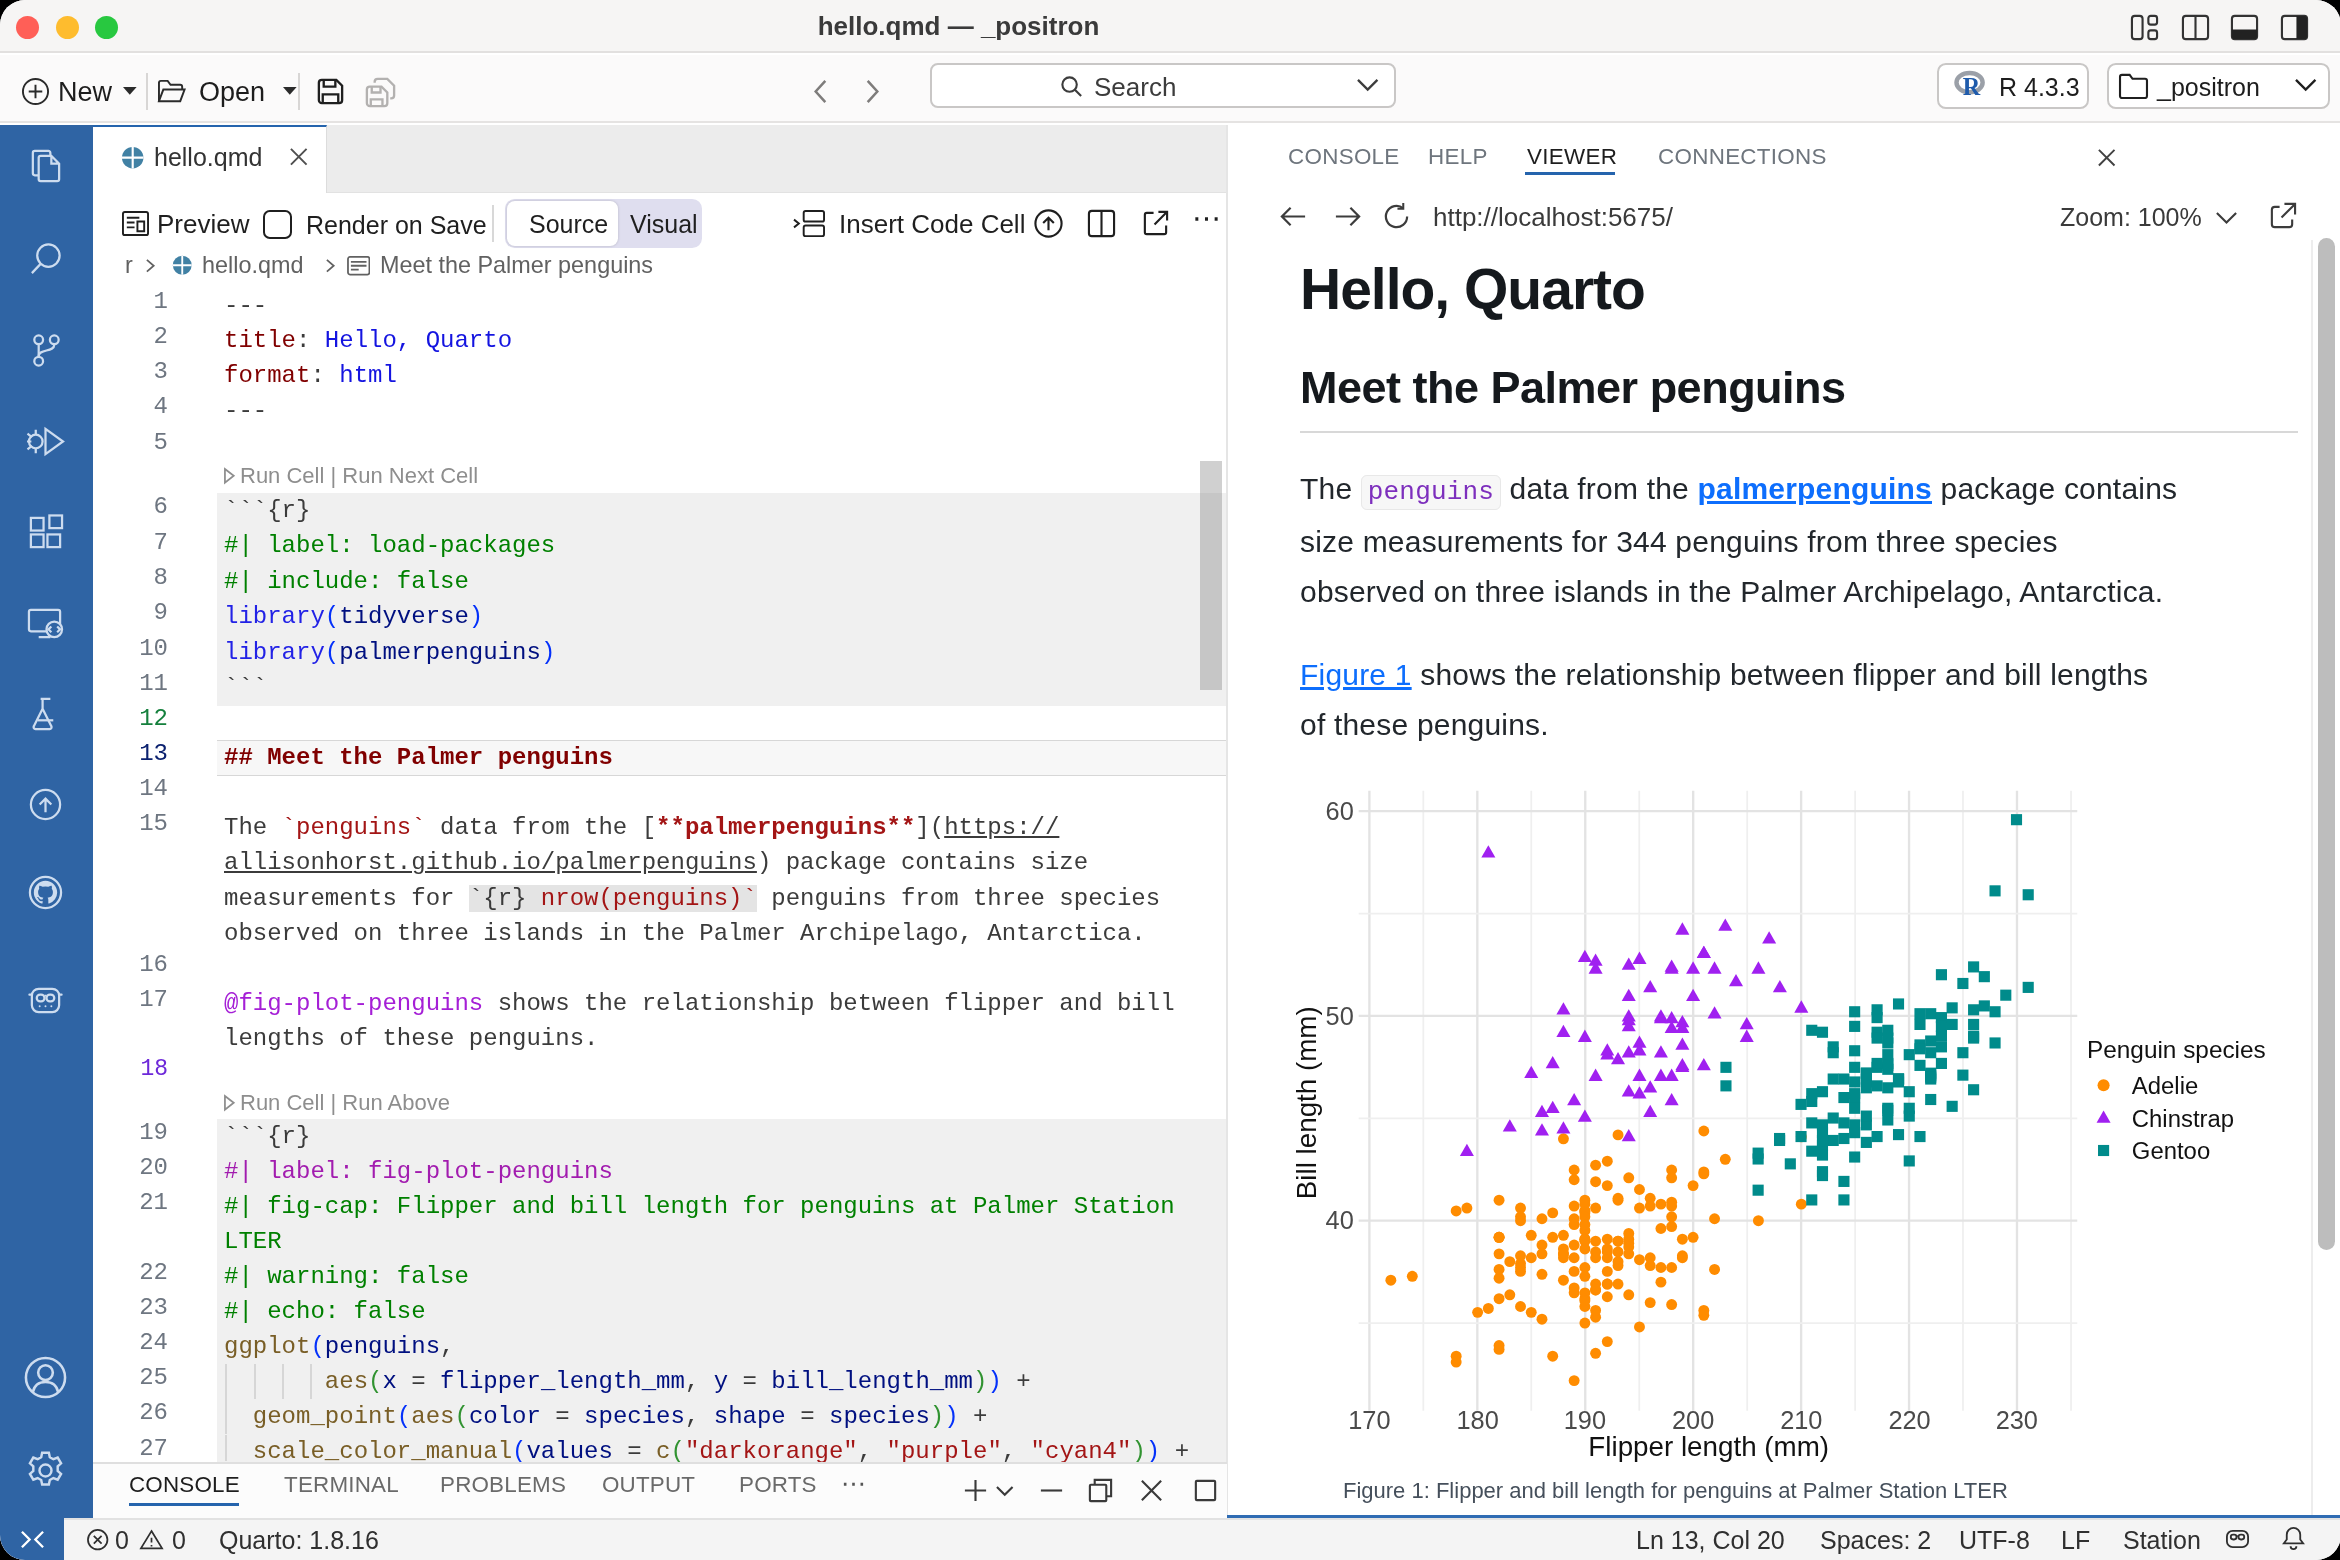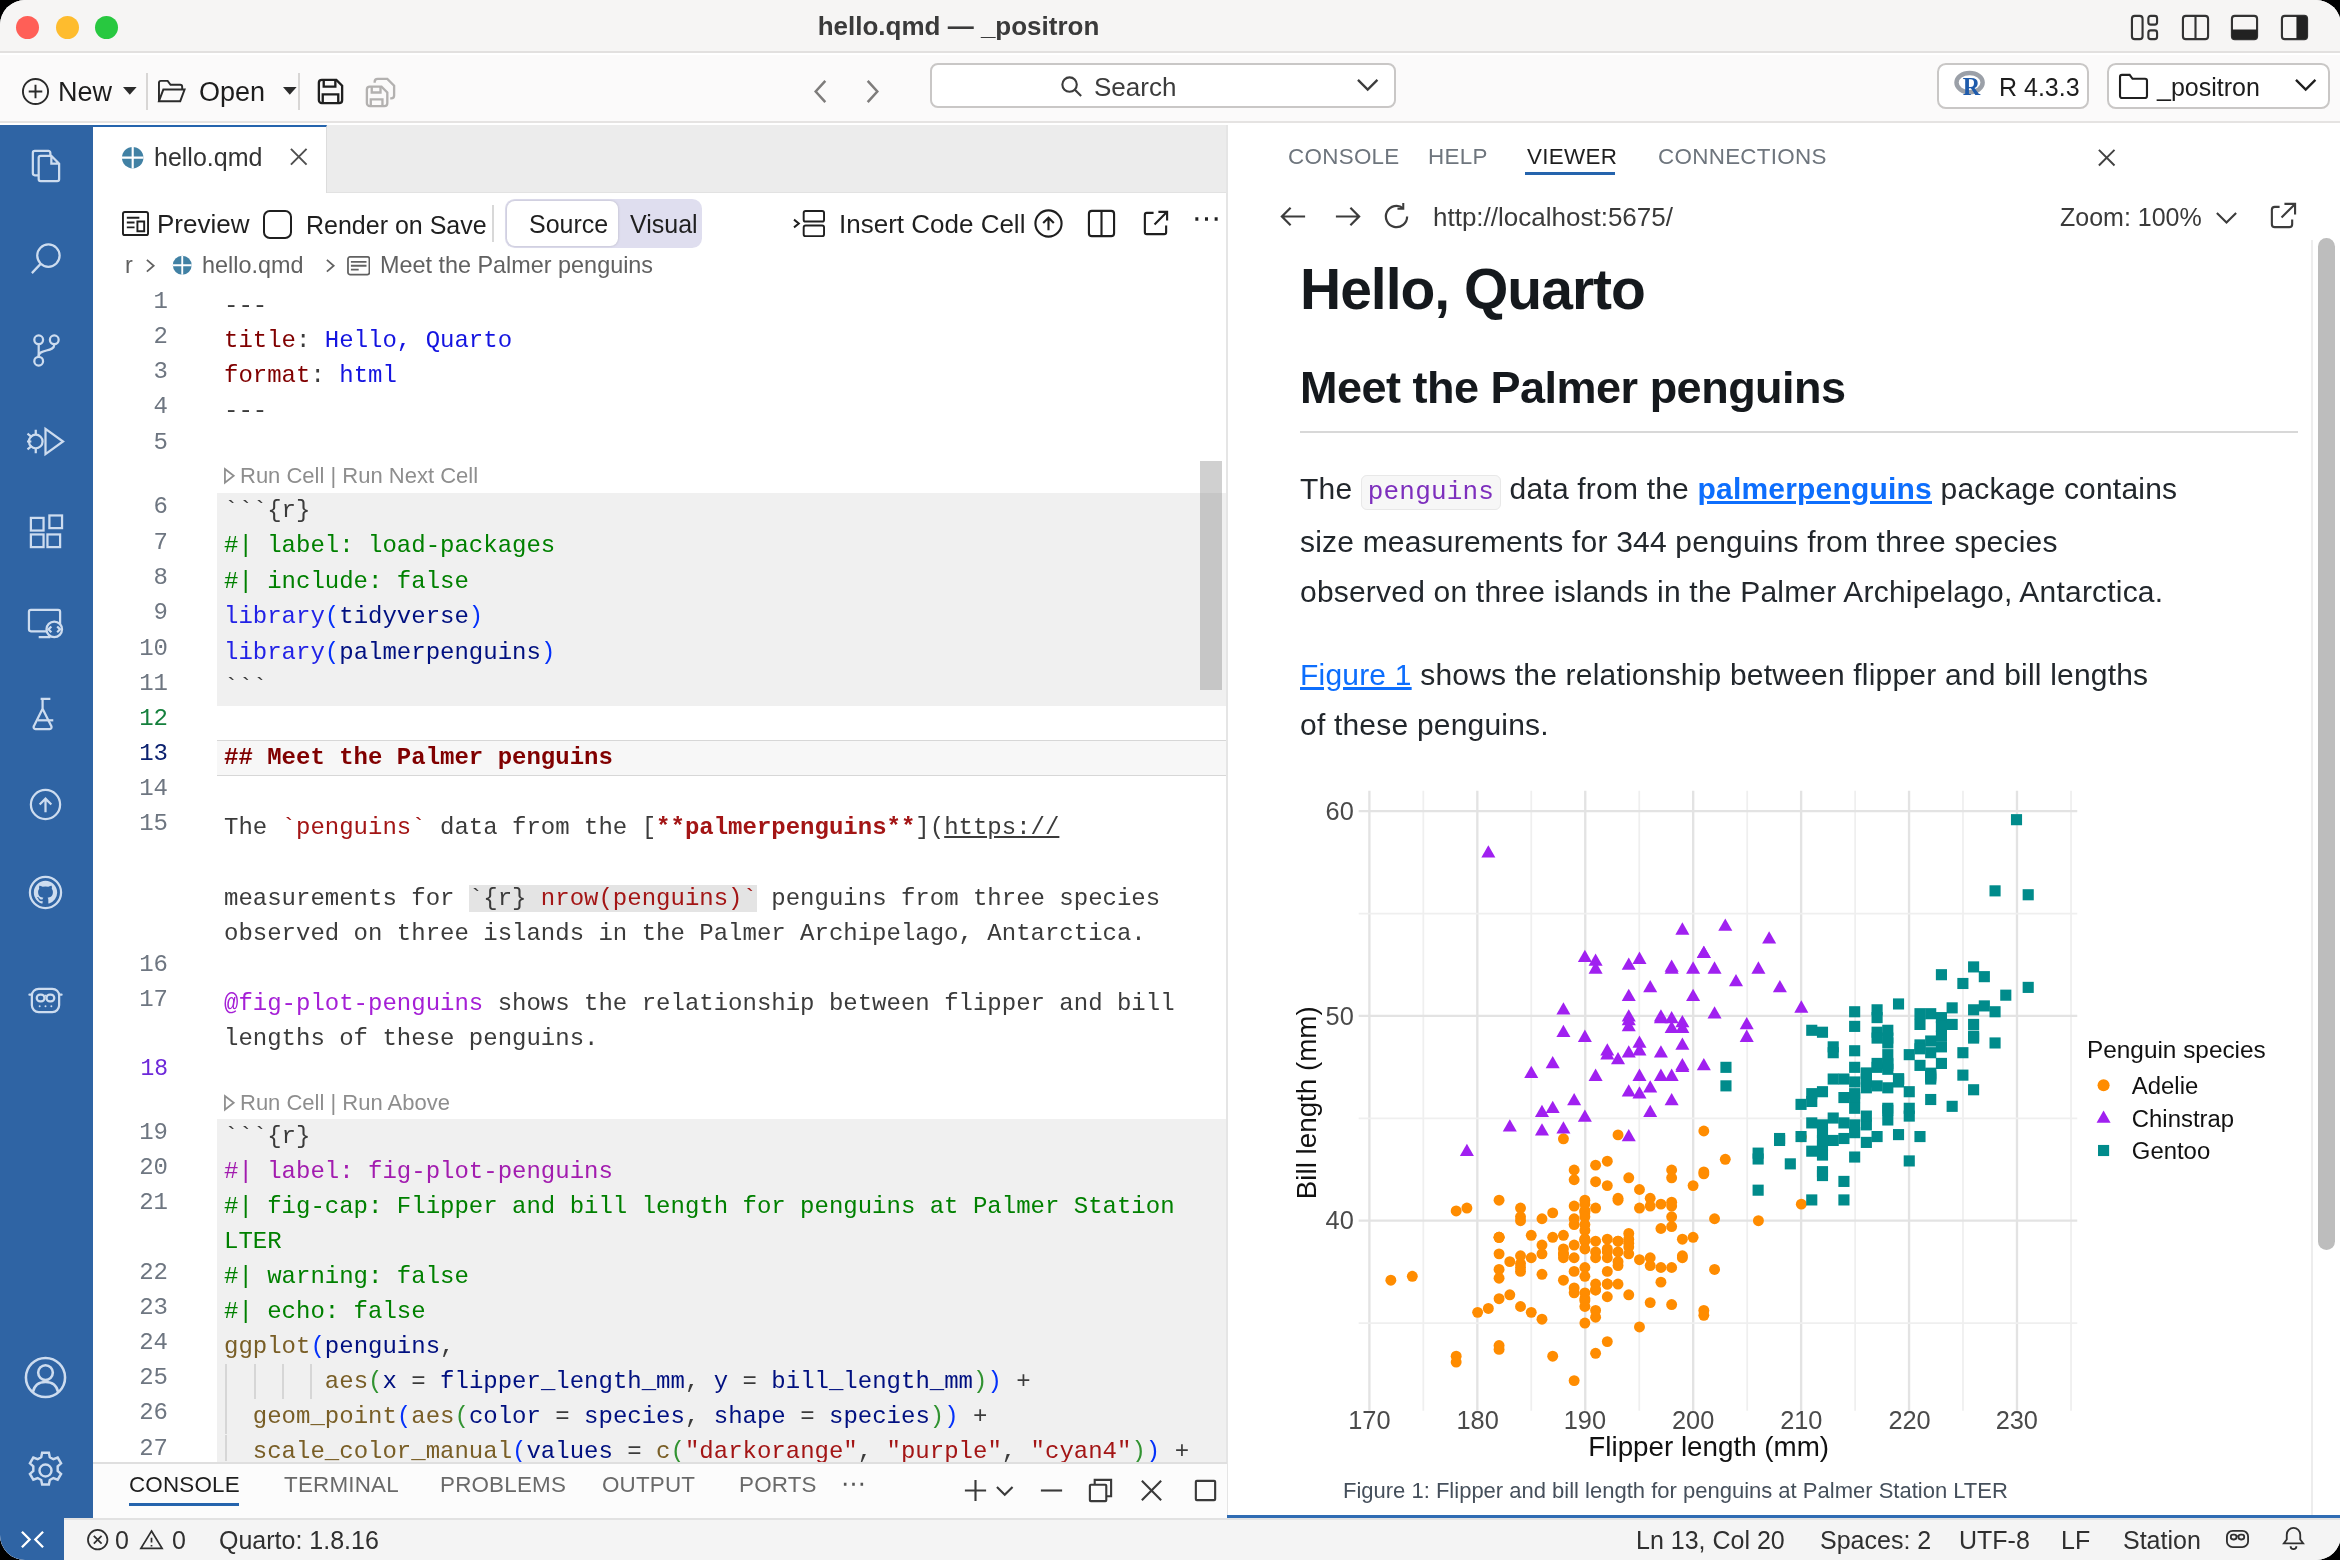--- a/index.html
+++ b/index.html
@@ -276,20 +276,21 @@
       <div class="abs" style="left:98px;top:635px;width:70px;text-align:right;font-size:24px;font-family:'Liberation Mono',monospace;color:#6e7681">10</div>
       <pre class="abs" style="left:224px;top:635px"><span style="color:#2222e6">library</span><span style="color:#0431fa">(</span><span style="color:#001080">palmerpenguins</span><span style="color:#0431fa">)</span></pre>
       <div class="abs" style="left:98px;top:670px;width:70px;text-align:right;font-size:24px;font-family:'Liberation Mono',monospace;color:#6e7681">11</div>
       <pre class="abs" style="left:224px;top:670px"><span style="color:#3b3b3b">```</span></pre>
       <div class="abs" style="left:98px;top:705px;width:70px;text-align:right;font-size:24px;font-family:'Liberation Mono',monospace;color:#15803d">12</div>
       <div class="abs" style="left:98px;top:740px;width:70px;text-align:right;font-size:24px;font-family:'Liberation Mono',monospace;color:#0b216f">13</div>
       <pre class="abs" style="left:224px;top:740px"><span style="color:#800000;font-weight:bold">## Meet the Palmer penguins</span></pre>
       <div class="abs" style="left:98px;top:775px;width:70px;text-align:right;font-size:24px;font-family:'Liberation Mono',monospace;color:#6e7681">14</div>
       <div class="abs" style="left:98px;top:810px;width:70px;text-align:right;font-size:24px;font-family:'Liberation Mono',monospace;color:#6e7681">15</div>
       <pre class="abs" style="left:224px;top:810px"><span style="color:#3b3b3b">The </span><span style="color:#a31515">`penguins`</span><span style="color:#3b3b3b"> data from the </span><span style="color:#3b3b3b">[</span><span style="color:#a31515;font-weight:bold">**palmerpenguins**</span><span style="color:#3b3b3b">](</span><span style="color:#3b3b3b;text-decoration:underline">https://</span></pre>
+      <pre class="abs" style="left:224px;top:845px"><span style="color:#3b3b3b;text-decoration:underline">allisonhorst.github.io/palmerpenguins</span><span style="color:#3b3b3b">) package contains size</span></pre>
       <pre class="abs" style="left:224px;top:881px"><span style="color:#3b3b3b">measurements for </span><span style="color:#3b3b3b;background:#e4e4e4">`{r}</span><span style="color:#3b3b3b;background:#e4e4e4"> </span><span style="color:#a31515;background:#e4e4e4">nrow(penguins)</span><span style="color:#a31515;background:#e4e4e4">`</span><span style="color:#3b3b3b"> penguins from three species</span></pre>
       <pre class="abs" style="left:224px;top:916px"><span style="color:#3b3b3b">observed on three islands in the Palmer Archipelago, Antarctica.</span></pre>
       <div class="abs" style="left:98px;top:951px;width:70px;text-align:right;font-size:24px;font-family:'Liberation Mono',monospace;color:#6e7681">16</div>
       <div class="abs" style="left:98px;top:986px;width:70px;text-align:right;font-size:24px;font-family:'Liberation Mono',monospace;color:#6e7681">17</div>
       <pre class="abs" style="left:224px;top:986px"><span style="color:#a51fd6">@fig-plot-penguins</span><span style="color:#3b3b3b"> shows the relationship between flipper and bill</span></pre>
       <pre class="abs" style="left:224px;top:1021px"><span style="color:#3b3b3b">lengths of these penguins.</span></pre>
       <div class="abs" style="left:98px;top:1056px;width:70px;text-align:right;font-size:23px;font-family:'Liberation Mono',monospace;color:#6d28d9">18</div>
       <svg class="abs" style="left:222px;top:1094px" width="13.7" height="17.6" viewBox="0 0 14 18" fill="none" stroke="#8e8e8e" stroke-width="1.8">
         <path d="M3 2l9 7-9 7z"></path>
       </svg>

